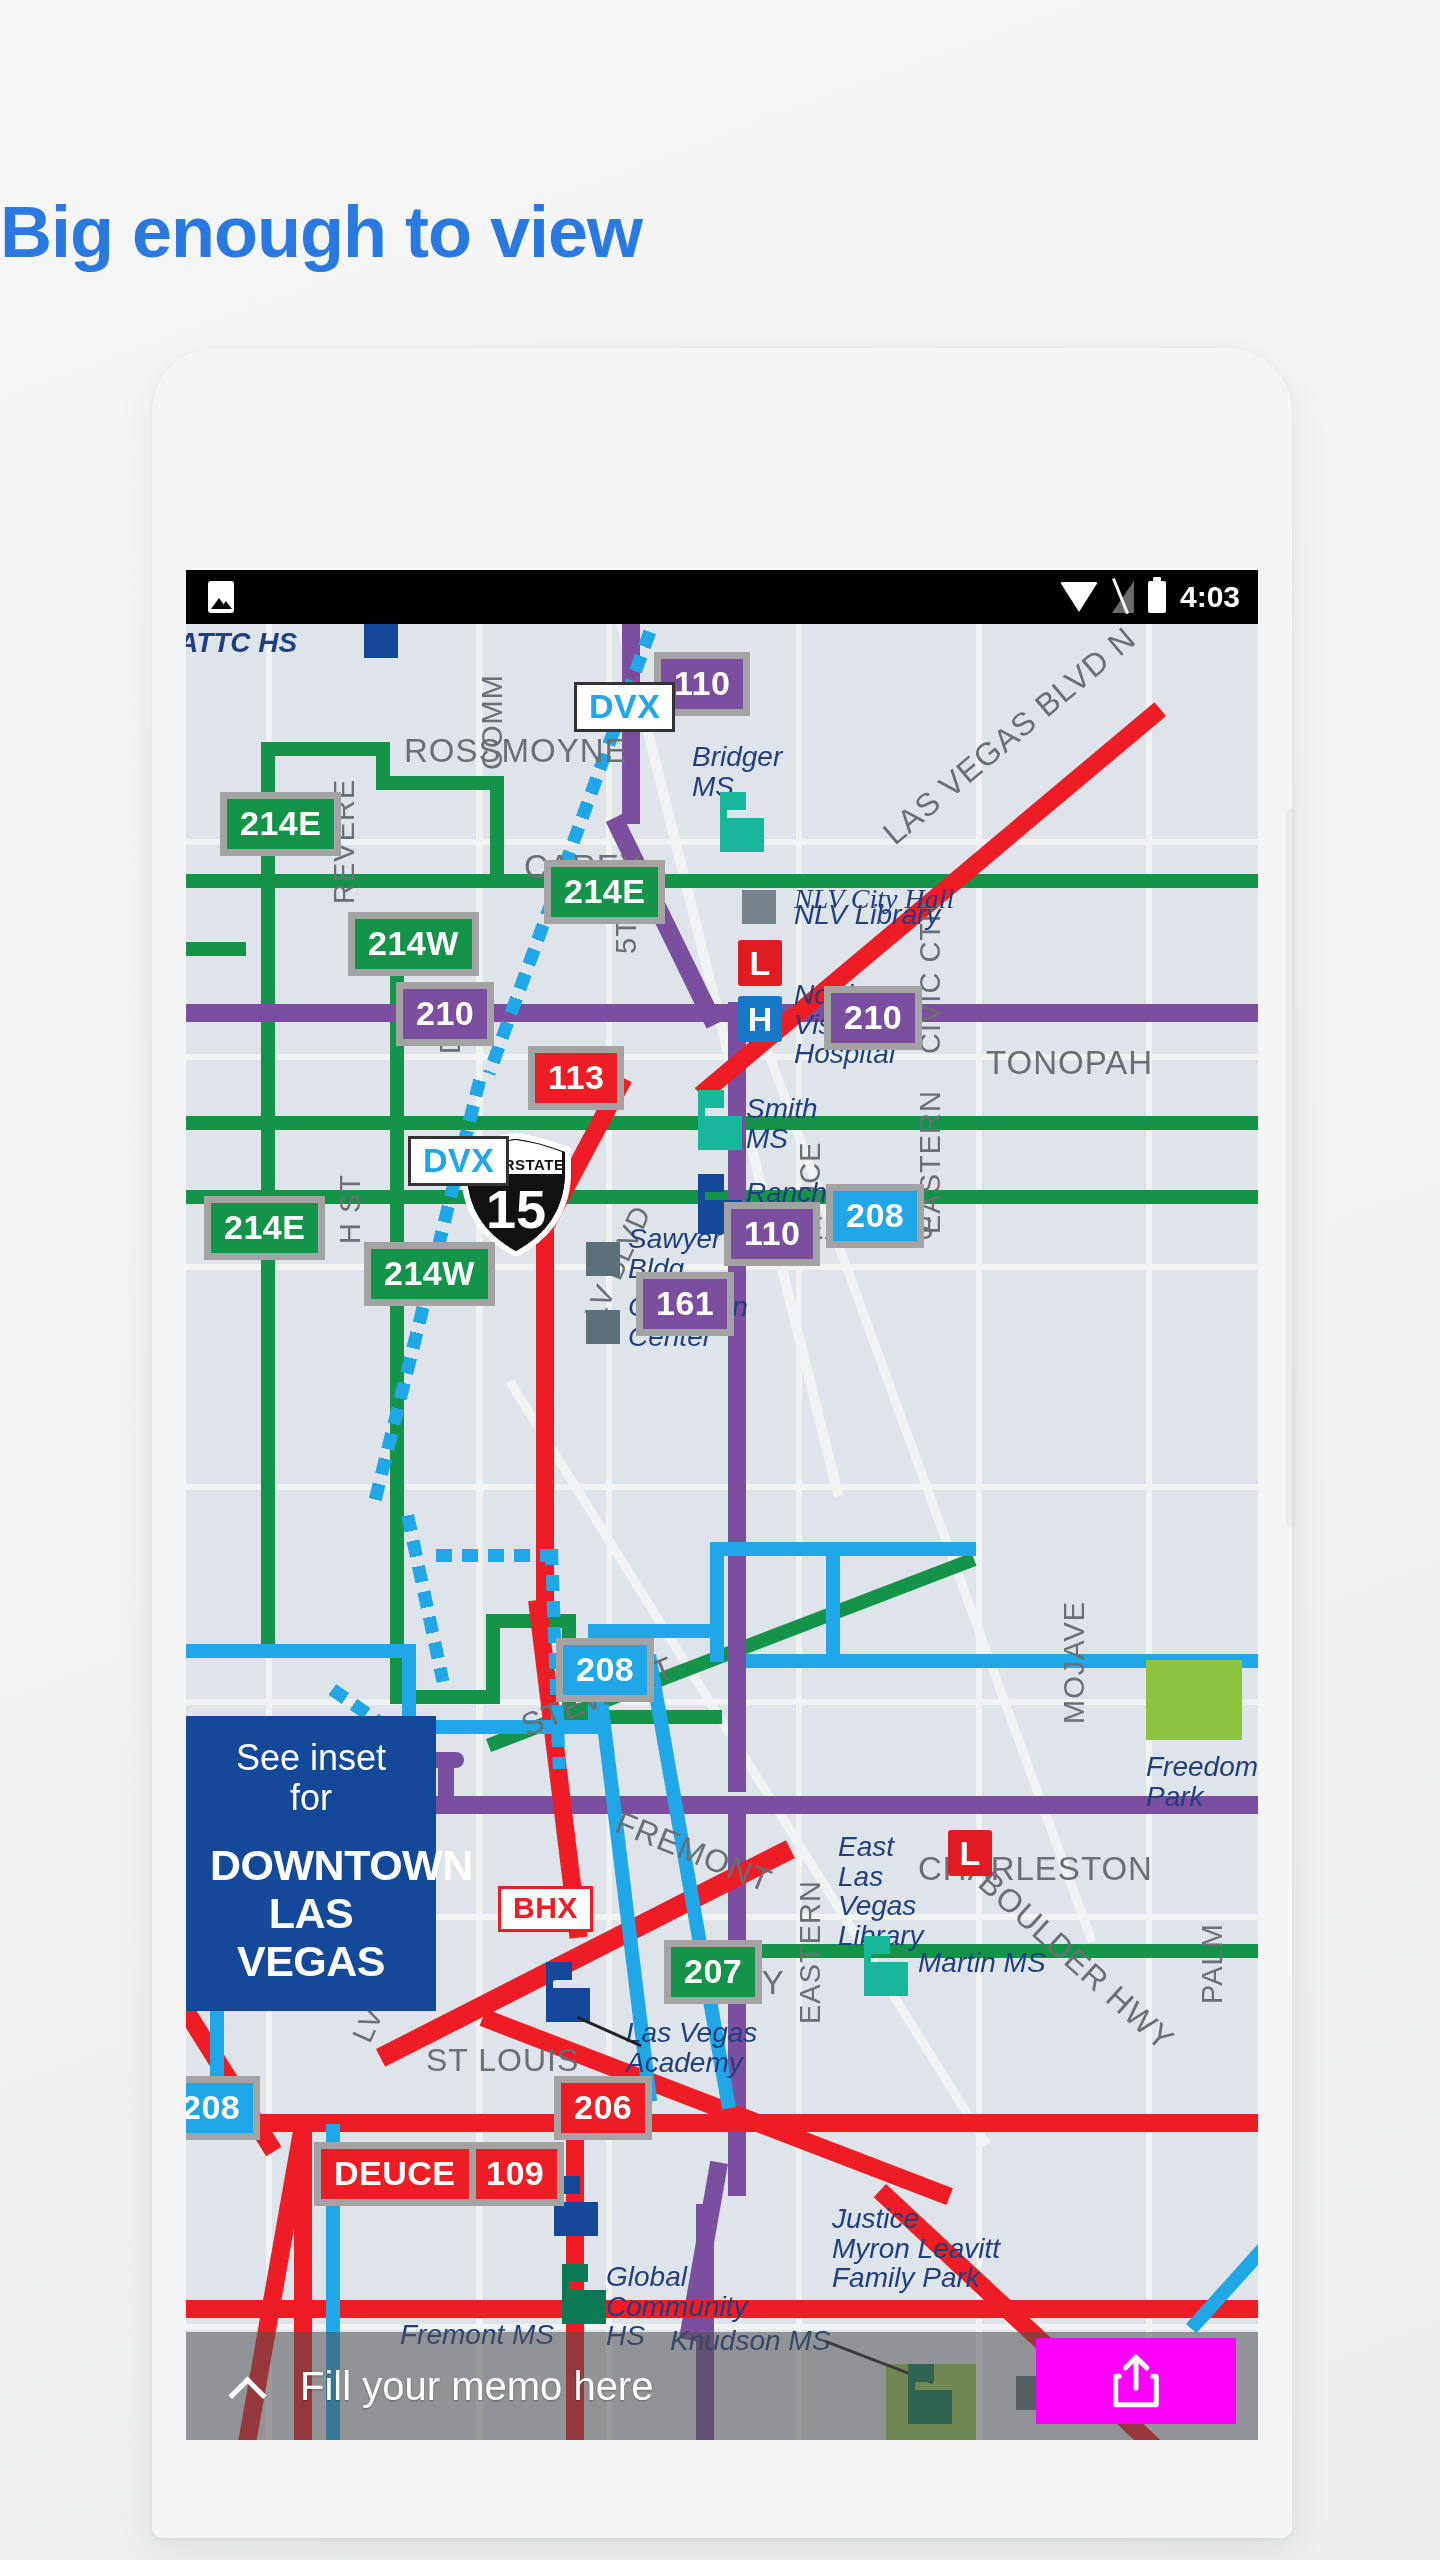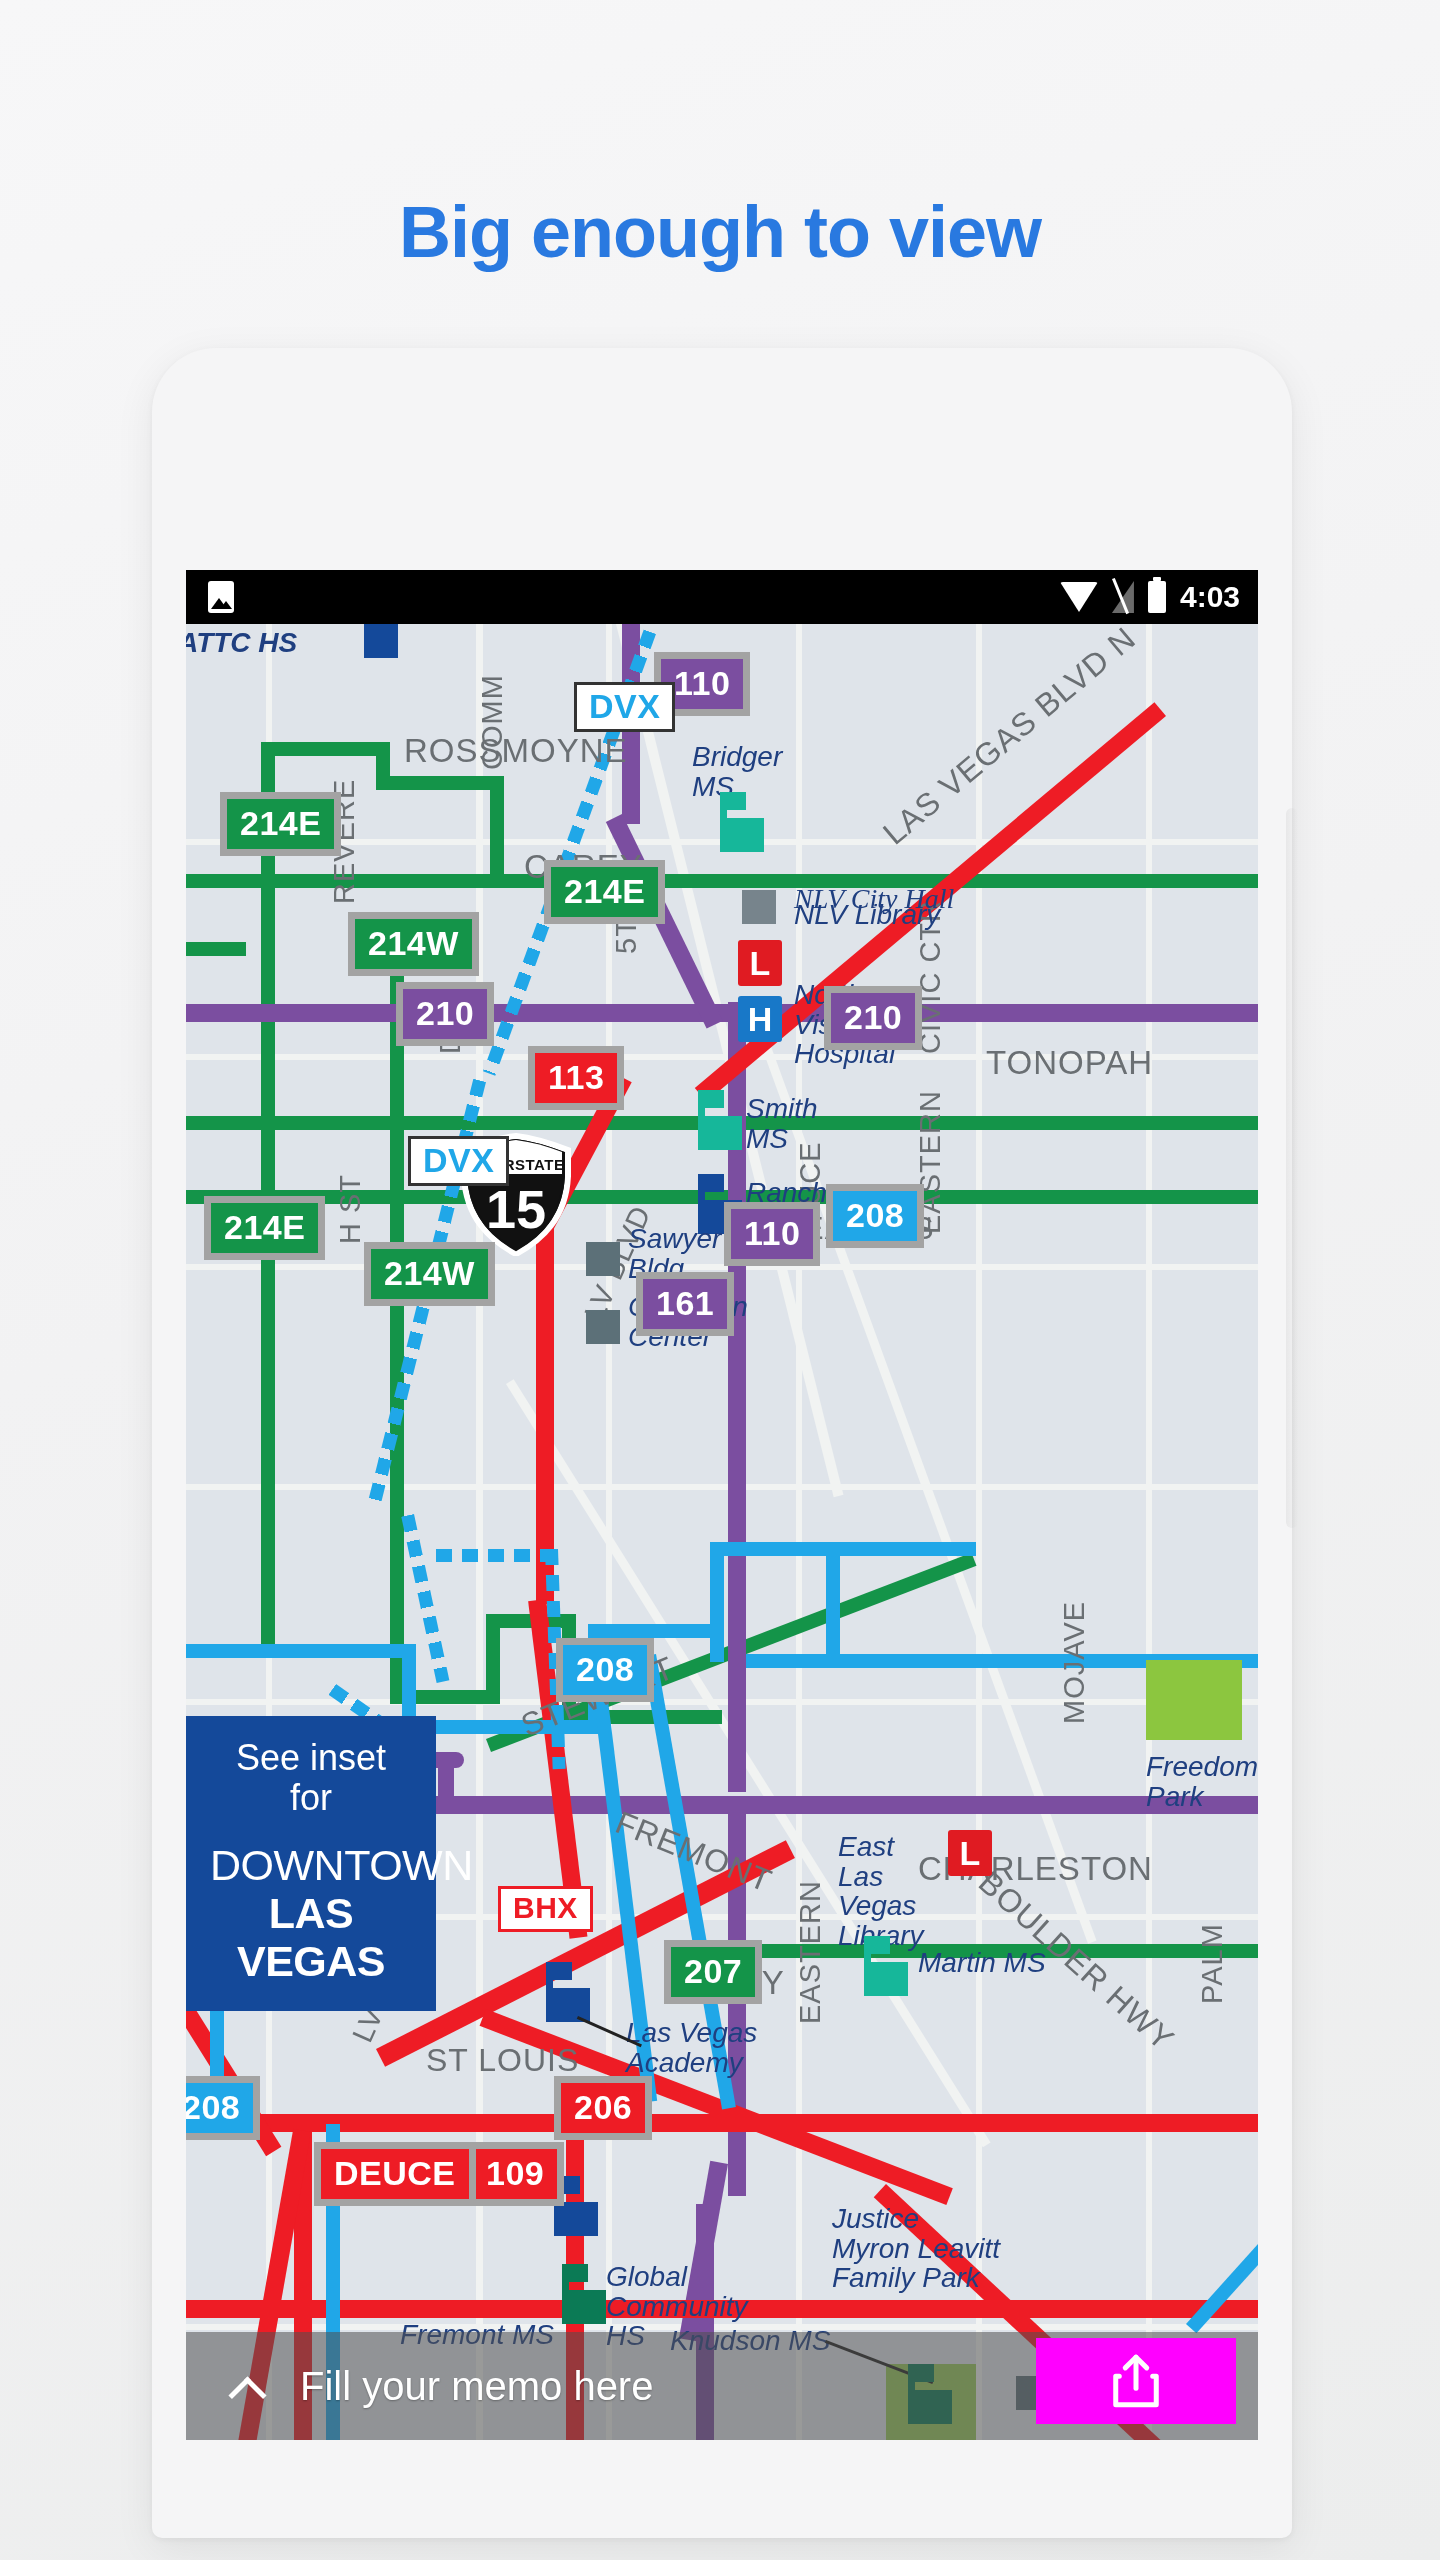--- a/index.html
+++ b/index.html
@@ -10,21 +10,20 @@
   }
   body {
     background: linear-gradient(160deg, #f7f7f8 0%, #f2f2f3 45%, #eceded 100%);
     position: relative;
   }
 
   
   .headline {
     position: absolute;
     top: 196px; left: 0; width: 1440px;
-    text-align: center;
     font-size: 72px;
     font-weight: bold;
     letter-spacing: -1px;
     color: #2979e0;
     line-height: 1;
   }
 
   
   .phone {
     position: absolute;
@@ -216,21 +215,21 @@
 
   
   .inset-box {
     position: absolute;
     background: #14499a;
     color: #fff;
     padding: 22px 24px 26px;
     line-height: 1.12;
   }
   .inset-box .l1 { font-size: 36px; font-weight: normal; text-align: center; }
-  .inset-box .l2 { font-size: 43px; font-weight: normal; text-align: center; margin-top: 22px; letter-spacing: -0.5px; }
+  .inset-box .l2 { font-size: 43px; font-weight: bold; text-align: center; margin-top: 22px; letter-spacing: -0.5px; }
   .inset-box .l3 { font-size: 43px; font-weight: bold; text-align: center; letter-spacing: -0.5px; }
 
   
   .park { position: absolute; background: #8cc63f; }
 
   
   .memo-bar {
     position: absolute; left: 0; bottom: 0;
     width: 1072px; height: 108px;
     background: rgba(80,80,80,0.55);

